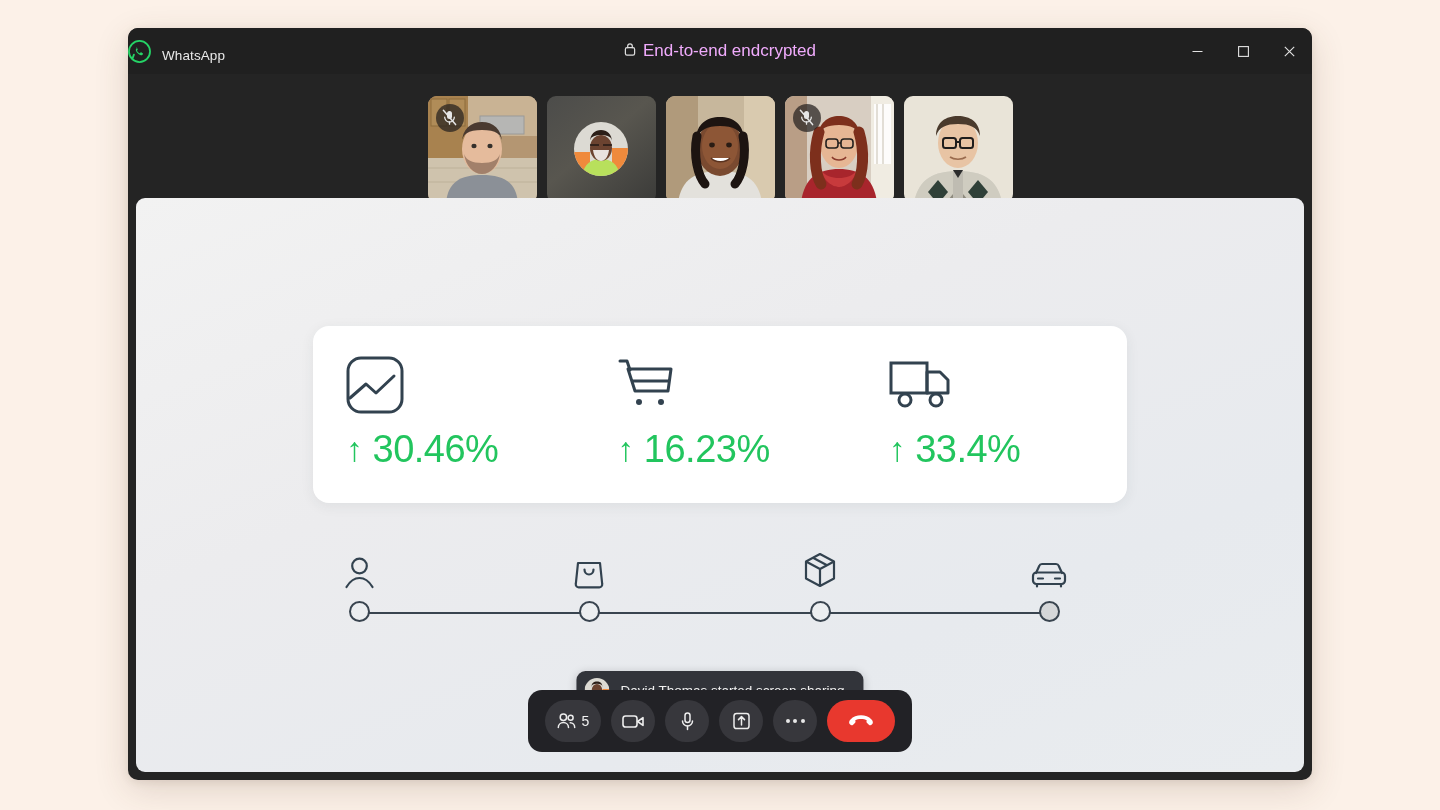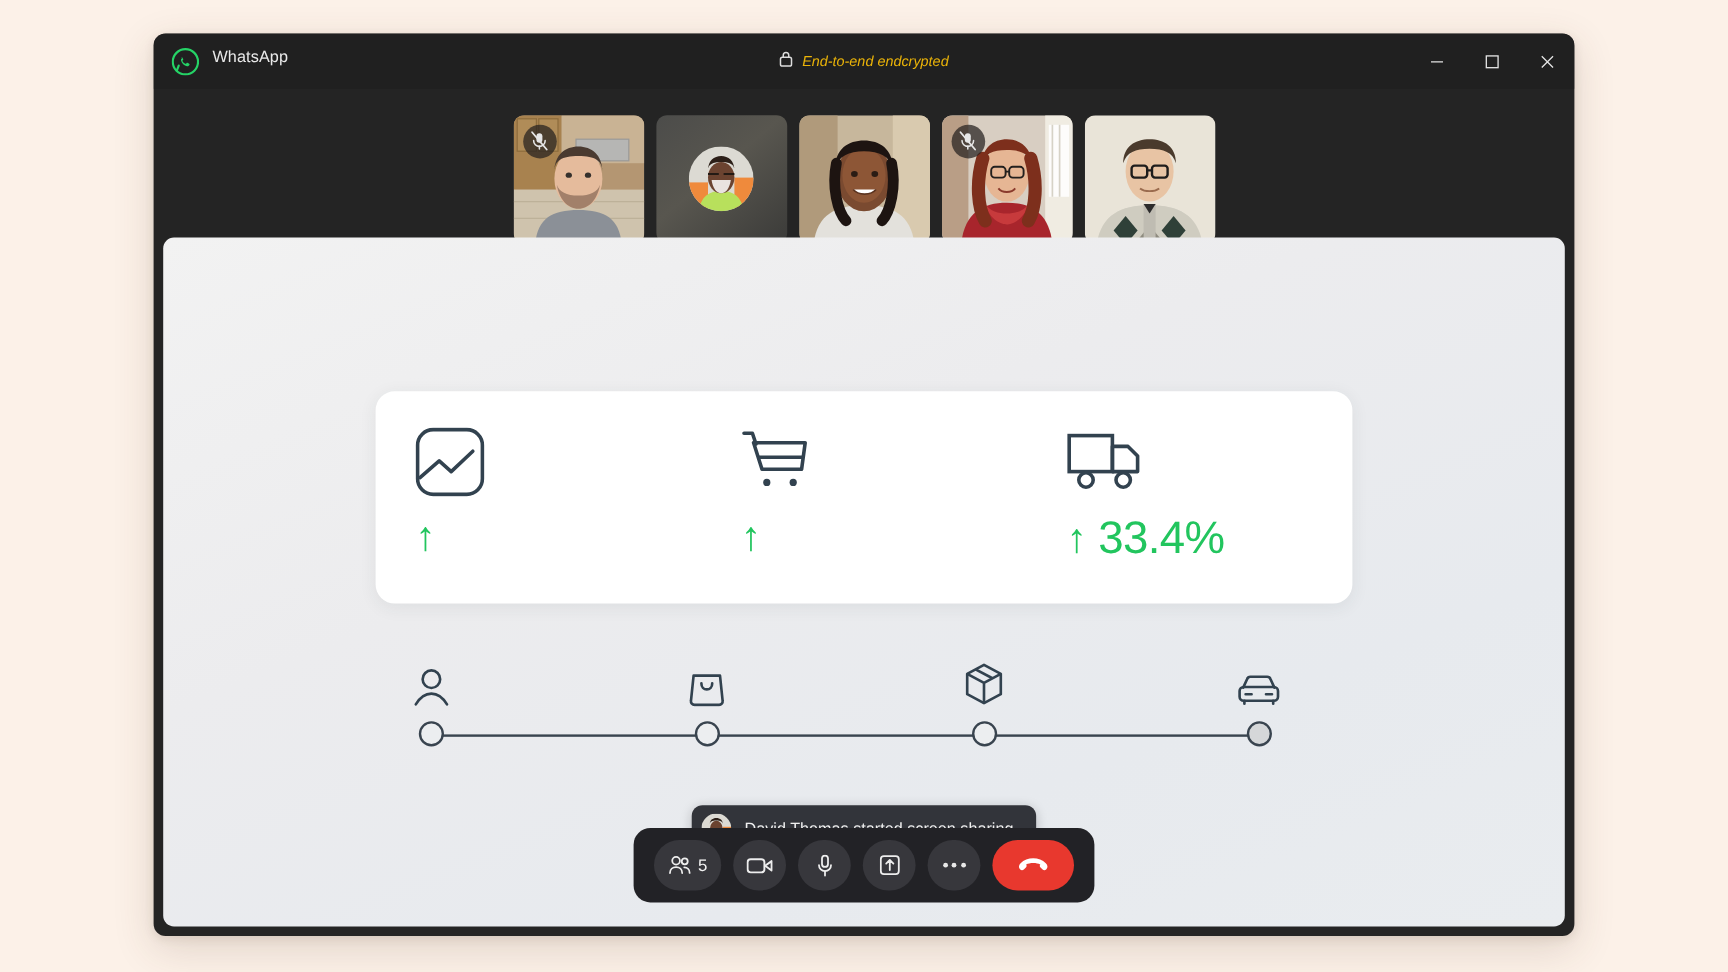--- a/index.html
+++ b/index.html
@@ -21,31 +21,31 @@
     overflow: hidden;
   }
 
   
   #titlebar {
     position: relative;
     height: 46px;
     background: #202020;
     display: flex; align-items: center;
   }
-  #brand { display: flex; align-items: flex-start; gap: 11px; padding-left: 15px; }
+  #brand { display: flex; align-items: flex-end; gap: 11px; }
   .wa-logo { width: 23px; height: 23px; display: block; }
   #brand-name { color: #e9e9e9; font-size: 13.5px; letter-spacing: .1px; }
 
   #encryption-status {
     position: absolute; left: 0; right: 0; top: 0; bottom: 0;
     display: flex; align-items: center; justify-content: center;
     gap: 7px; pointer-events: none;
   }
   #encryption-status .lock { width: 12px; height: 14px; }
-  #encryption-label { color: #eab308; font-size: 12px; font-style: italic; }
+  #encryption-label { color: #f0abfc; font-size: 17px; }
 
   #window-controls {
     position: absolute; right: 0; top: 0; height: 46px;
     display: flex; align-items: center;
   }
   .wc {
     width: 46px; height: 46px;
     display: flex; align-items: center; justify-content: center;
     cursor: default;
   }
@@ -348,35 +348,37 @@
 
       <div class="metric">
         <div class="metric-icon">
           <svg width="58" height="58" viewBox="0 0 58 58" fill="none">
             <rect x="2" y="2" width="54" height="54" rx="13" stroke="#32424f" stroke-width="3"></rect>
             <path d="M4 42l16-14 10 9 18-17" stroke="#32424f" stroke-width="3" stroke-linecap="round" stroke-linejoin="round"></path>
           </svg>
         </div>
         <div class="metric-value">
           <span class="arr">↑</span>
+          <span>30.46%</span>
         </div>
       </div>
 
       <div class="metric">
         <div class="metric-icon">
           <svg width="62" height="58" viewBox="0 0 62 58" fill="none">
             <path d="M3 5h7l3 9" stroke="#32424f" stroke-width="3" stroke-linecap="round" stroke-linejoin="round"></path>
             <path d="M11 13h43l-3 22H18z" stroke="#32424f" stroke-width="3" stroke-linejoin="round"></path>
             <path d="M15 25h38" stroke="#32424f" stroke-width="3"></path>
             <circle cx="22" cy="46" r="3" fill="#32424f"></circle>
             <circle cx="44" cy="46" r="3" fill="#32424f"></circle>
           </svg>
         </div>
         <div class="metric-value">
           <span class="arr">↑</span>
+          <span>16.23%</span>
         </div>
       </div>
 
       <div class="metric">
         <div class="metric-icon">
           <svg width="68" height="54" viewBox="0 0 68 54" fill="none">
             <rect x="2" y="5" width="36" height="30" stroke="#32424f" stroke-width="3"></rect>
             <path d="M38 14h13l8 8v13H38z" stroke="#32424f" stroke-width="3" stroke-linejoin="round"></path>
             <circle cx="16" cy="42" r="6" stroke="#32424f" stroke-width="3"></circle>
             <circle cx="47" cy="42" r="6" stroke="#32424f" stroke-width="3"></circle>

